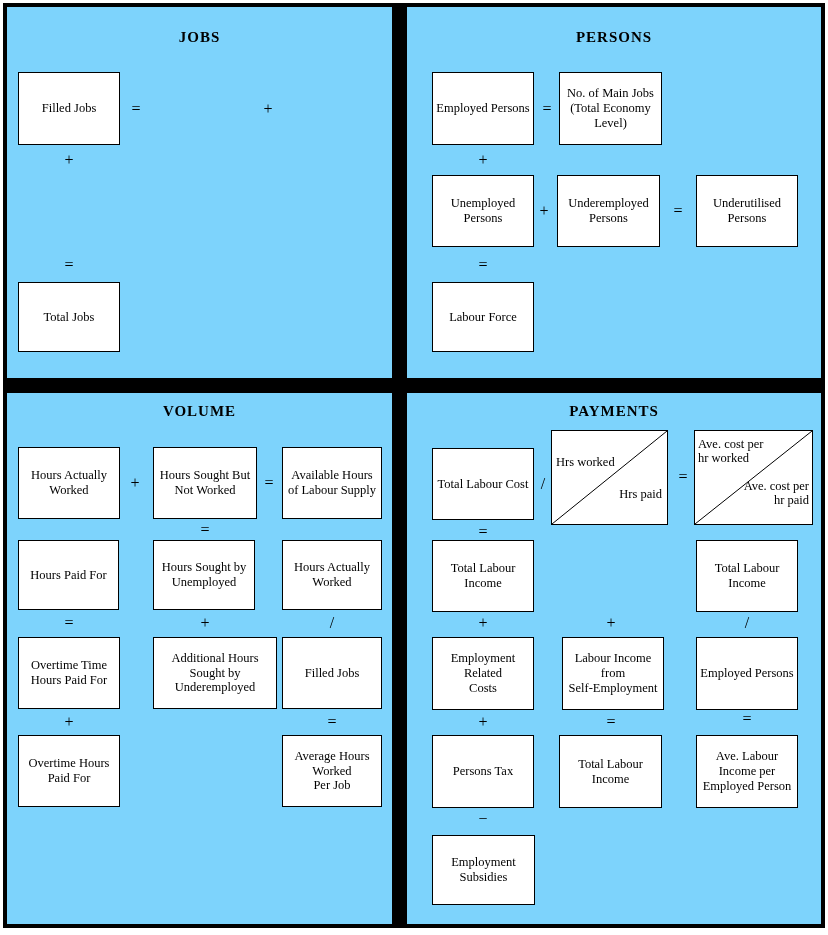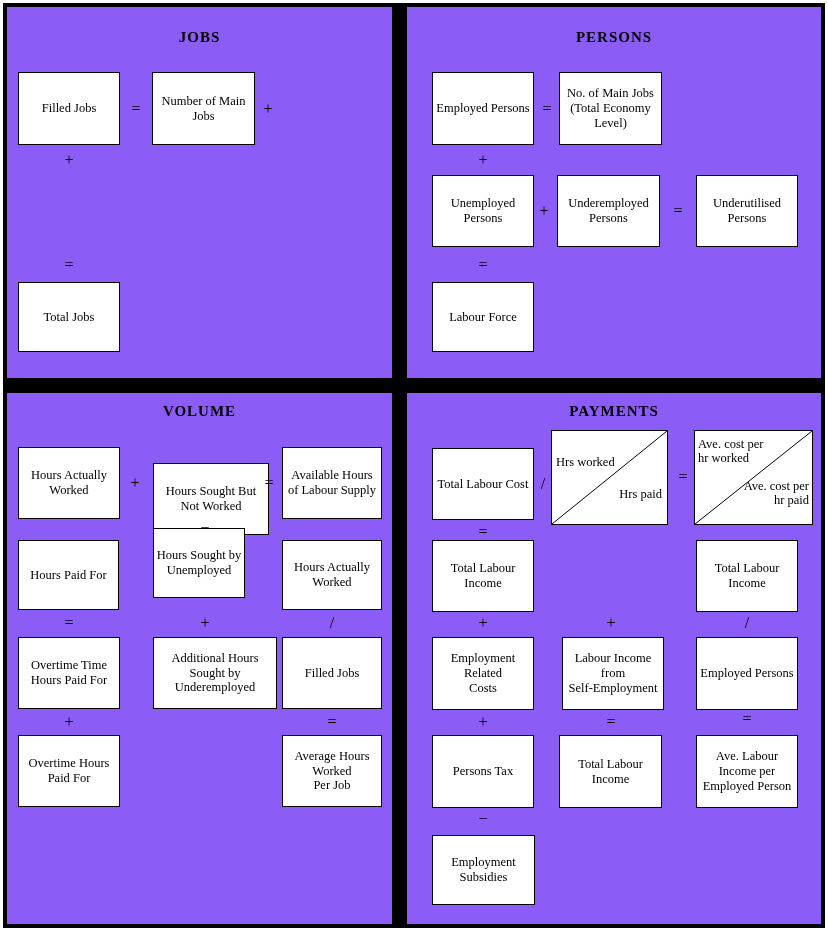--- a/index.html
+++ b/index.html
@@ -13,21 +13,21 @@
   .frame {
     position: absolute; left: 3px; top: 3px;
     width: 822px; height: 925px;
     background: #000;
     display: grid;
     grid-template-columns: 385px 414px;
     grid-template-rows: 371px 531px;
     gap: 15px;
     padding: 4px;
   }
-  .quadrant { position: relative; background: #8b5cf6; }
+  .quadrant { position: relative; background: #7dd3fc; }
   .qtitle {
     position: absolute; left: 0; right: 0;
     text-align: center;
     font-size: 15px; font-weight: bold; letter-spacing: 1px;
   }
   .qtitle.low { top: 10px; }
   .qtitle.high { top: 22px; }
   .box {
     position: absolute;
     background: #ffffff;
@@ -62,22 +62,20 @@
 <body>
 
 <div class="canvas">
   <div class="frame">
 
     <section class="quadrant">
       <div class="qtitle high">JOBS</div>
 
       <div class="box" style="left:11px;top:65px;width:102px;height:73px">Filled Jobs</div>
       <span class="op" style="left:129px;top:102px">=</span>
-      <div class="box" style="left:145px;top:65px;width:103px;height:73px">Number of Main
-Jobs</div>
       <span class="op" style="left:261px;top:102px">+</span>
 
       <span class="op" style="left:62px;top:153px">+</span>
       <span class="op" style="left:62px;top:258px">=</span>
       <div class="box" style="left:11px;top:275px;width:102px;height:70px">Total Jobs</div>
     </section>
 
     <section class="quadrant">
       <div class="qtitle high">PERSONS</div>
 
@@ -100,30 +98,30 @@
       <span class="op" style="left:76px;top:258px">=</span>
       <div class="box" style="left:25px;top:275px;width:102px;height:70px">Labour Force</div>
     </section>
 
     <section class="quadrant">
       <div class="qtitle low">VOLUME</div>
 
       <div class="box" style="left:11px;top:54px;width:102px;height:72px">Hours Actually
 Worked</div>
       <span class="op" style="left:128px;top:90px">+</span>
-      <div class="box" style="left:146px;top:70px;width:116px;height:72px">Hours Sought But
+      <div class="box" style="left:146px;top:54px;width:104px;height:72px">Hours Sought But
 Not Worked</div>
       <span class="op" style="left:262px;top:90px">=</span>
       <div class="box" style="left:275px;top:54px;width:100px;height:72px">Available Hours
 of Labour Supply</div>
 
       <span class="op" style="left:198px;top:137px">=</span>
 
       <div class="box" style="left:11px;top:147px;width:101px;height:70px">Hours Paid For</div>
-      <div class="box" style="left:146px;top:135px;width:92px;height:70px">Hours Sought by
+      <div class="box" style="left:146px;top:147px;width:102px;height:70px">Hours Sought by
 Unemployed</div>
       <div class="box" style="left:275px;top:147px;width:100px;height:70px">Hours Actually
 Worked</div>
 
       <span class="op" style="left:62px;top:230px">=</span>
       <span class="op" style="left:198px;top:230px">+</span>
       <span class="op" style="left:325px;top:230px">/</span>
 
       <div class="box" style="left:11px;top:244px;width:102px;height:72px">Overtime Time
 Hours Paid For</div>

